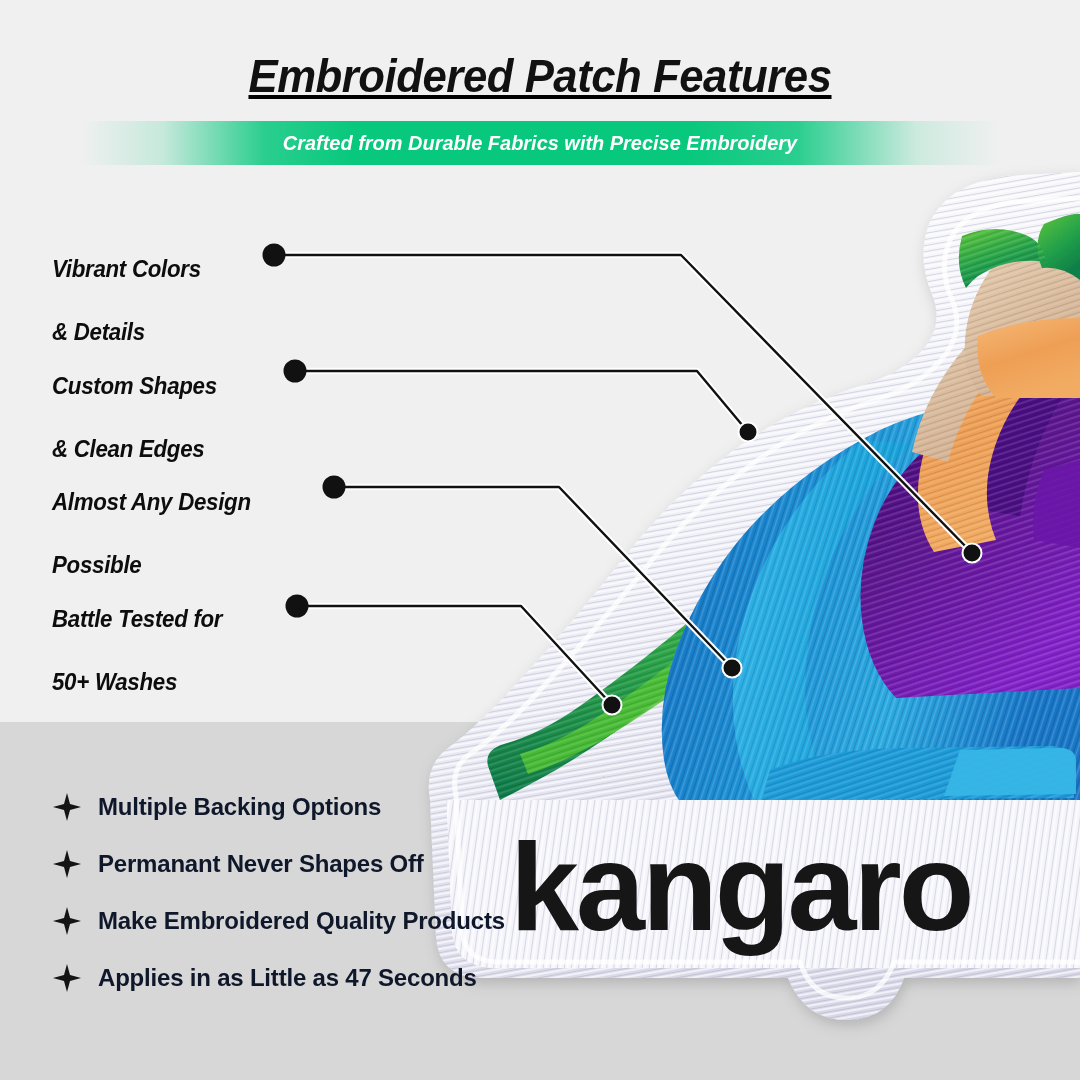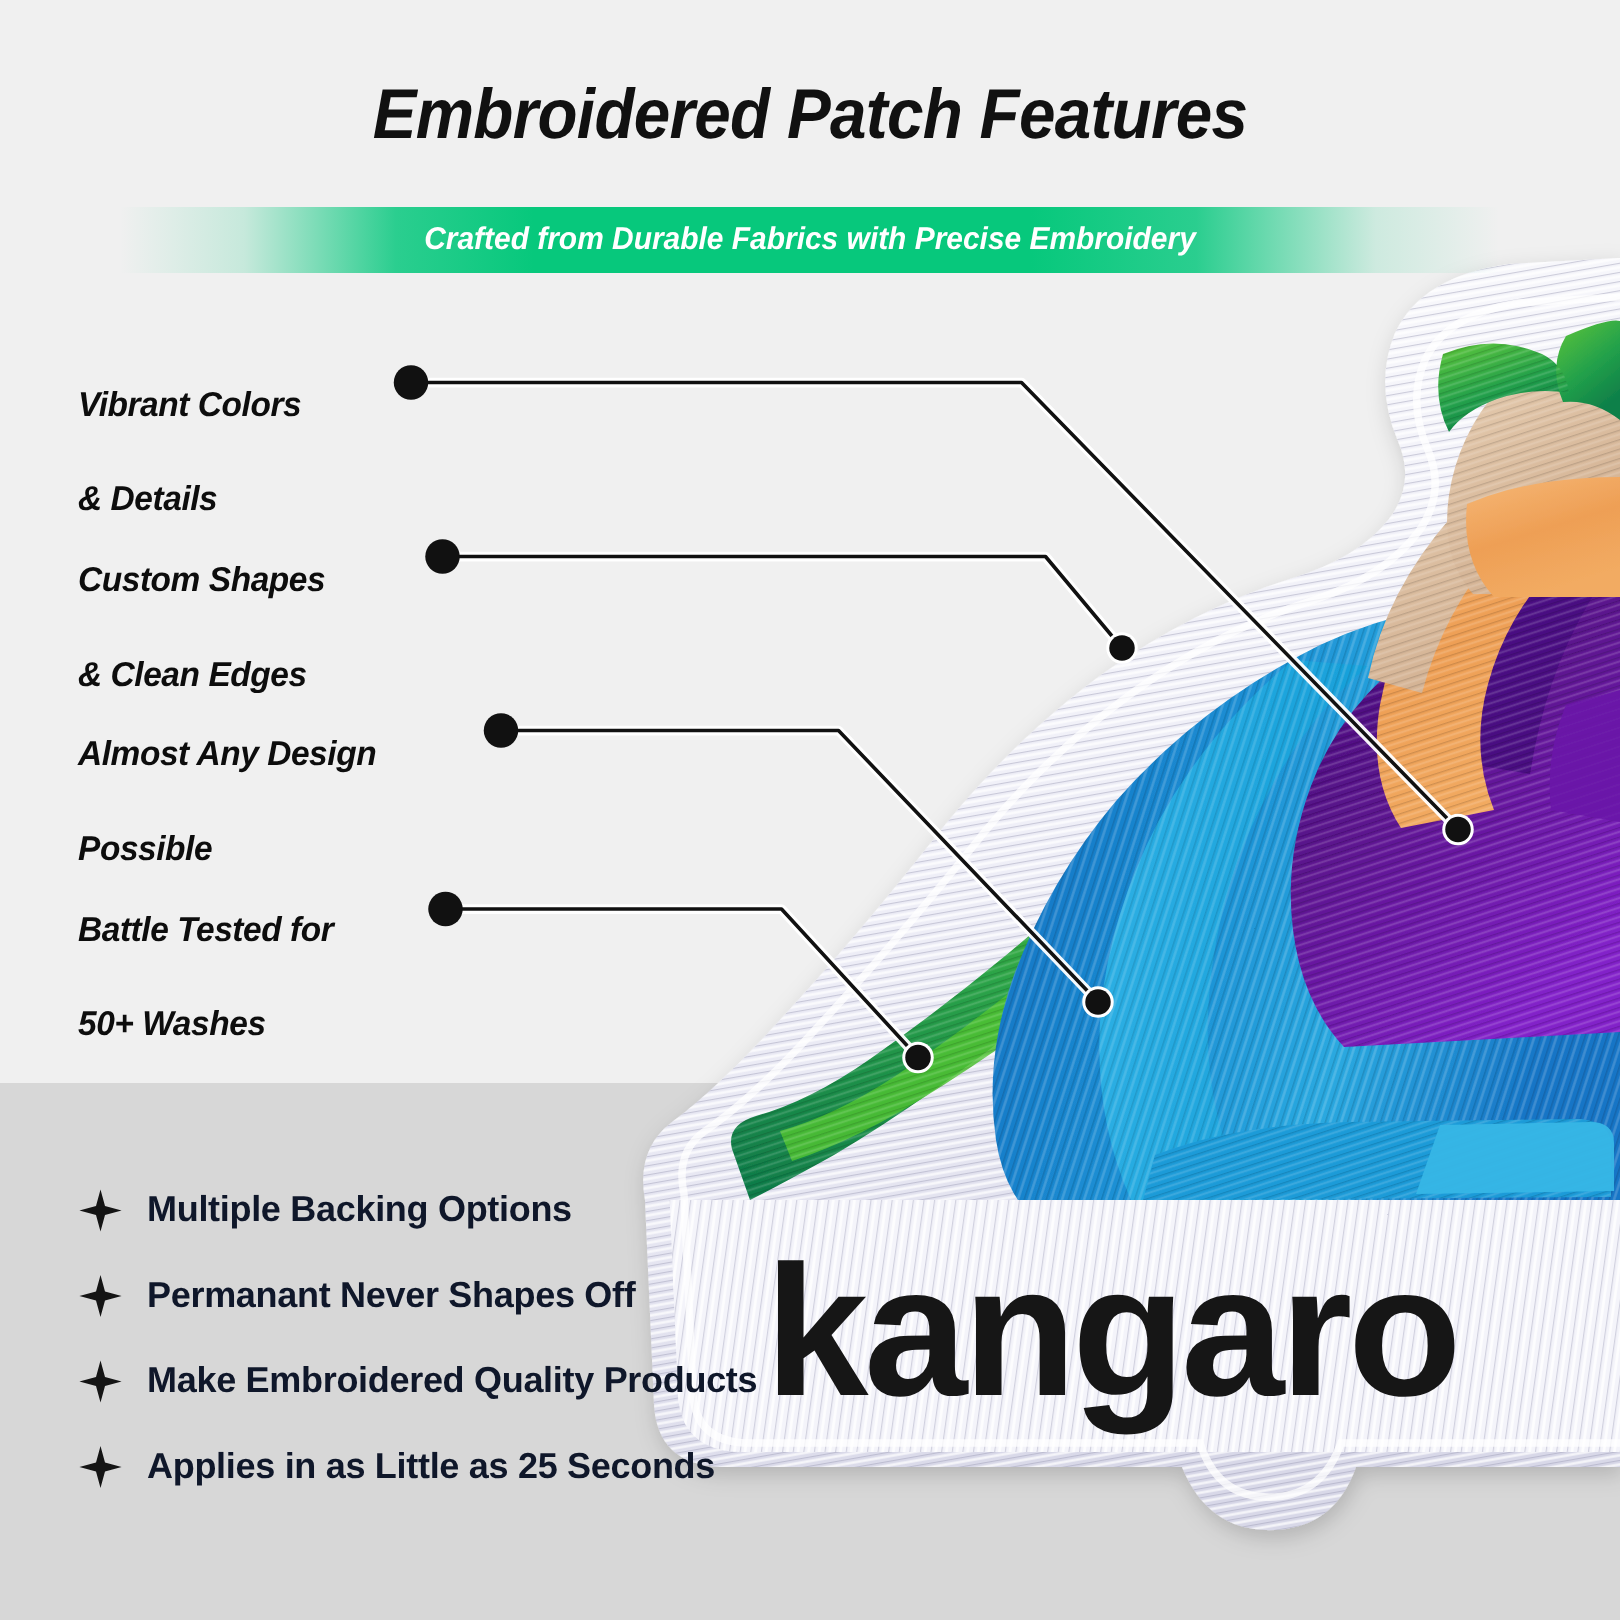--- a/index.html
+++ b/index.html
@@ -11,33 +11,33 @@
     overflow:hidden;
     position:relative;
   }
   #stage { position:relative; width:1080px; height:1080px; overflow:hidden; }
 
   
   .bg-top    { position:absolute; left:0; top:0;    width:1080px; height:722px; background:#f0f0f0; }
   .bg-bottom { position:absolute; left:0; top:722px;width:1080px; height:358px; background:#d7d7d7; }
 
   
-  .header { position:absolute; left:0; top:0; width:1080px; z-index:40; }
+  .header { position:absolute; left:0; top:0; width:1080px; z-index:40;text-decoration:underline; }
   .title {
     text-align:center;
     font-size:47px;
     font-weight:bold;
     font-style:italic;
     letter-spacing:-0.5px;
     color:#111111;
     margin-top:48px;
     transform:scaleX(0.93);
     white-space:nowrap;
   }
-  .subtitle-wrap { position:relative; margin-top:35px; height:28px; }
+  .subtitle-wrap { position:relative; margin-top:18px; height:28px; }
   .subtitle-band {
     position:absolute; left:80px; top:0; width:920px; height:44px;
     background:linear-gradient(to right,
        rgba(8,200,126,0) 0%,
        rgba(8,200,126,0.18) 9%,
        rgba(8,200,126,0.85) 20%,
        #07c87c 30%,
        #07c87c 66%,
        rgba(8,200,126,0.85) 78%,
        rgba(8,200,126,0.15) 91%,
@@ -382,18 +382,18 @@
       </span>
       <span class="bullet-text">Make Embroidered Quality Products</span>
     </div>
 
     <div class="bullet-row">
       <span class="bullet-star">
         <svg width="30" height="30" viewBox="0 0 32 32" xmlns="http://www.w3.org/2000/svg">
           <path d="M16 1 L19.2 12.8 L31 16 L19.2 19.2 L16 31 L12.8 19.2 L1 16 L12.8 12.8 Z" fill="#141414"></path>
         </svg>
       </span>
-      <span class="bullet-text">Applies in as Little as 25 Seconds</span>
+      <span class="bullet-text">Applies in as Little as 47 Seconds</span>
     </div>
 
   </div>
 
 </div>
 
 </body></html>

